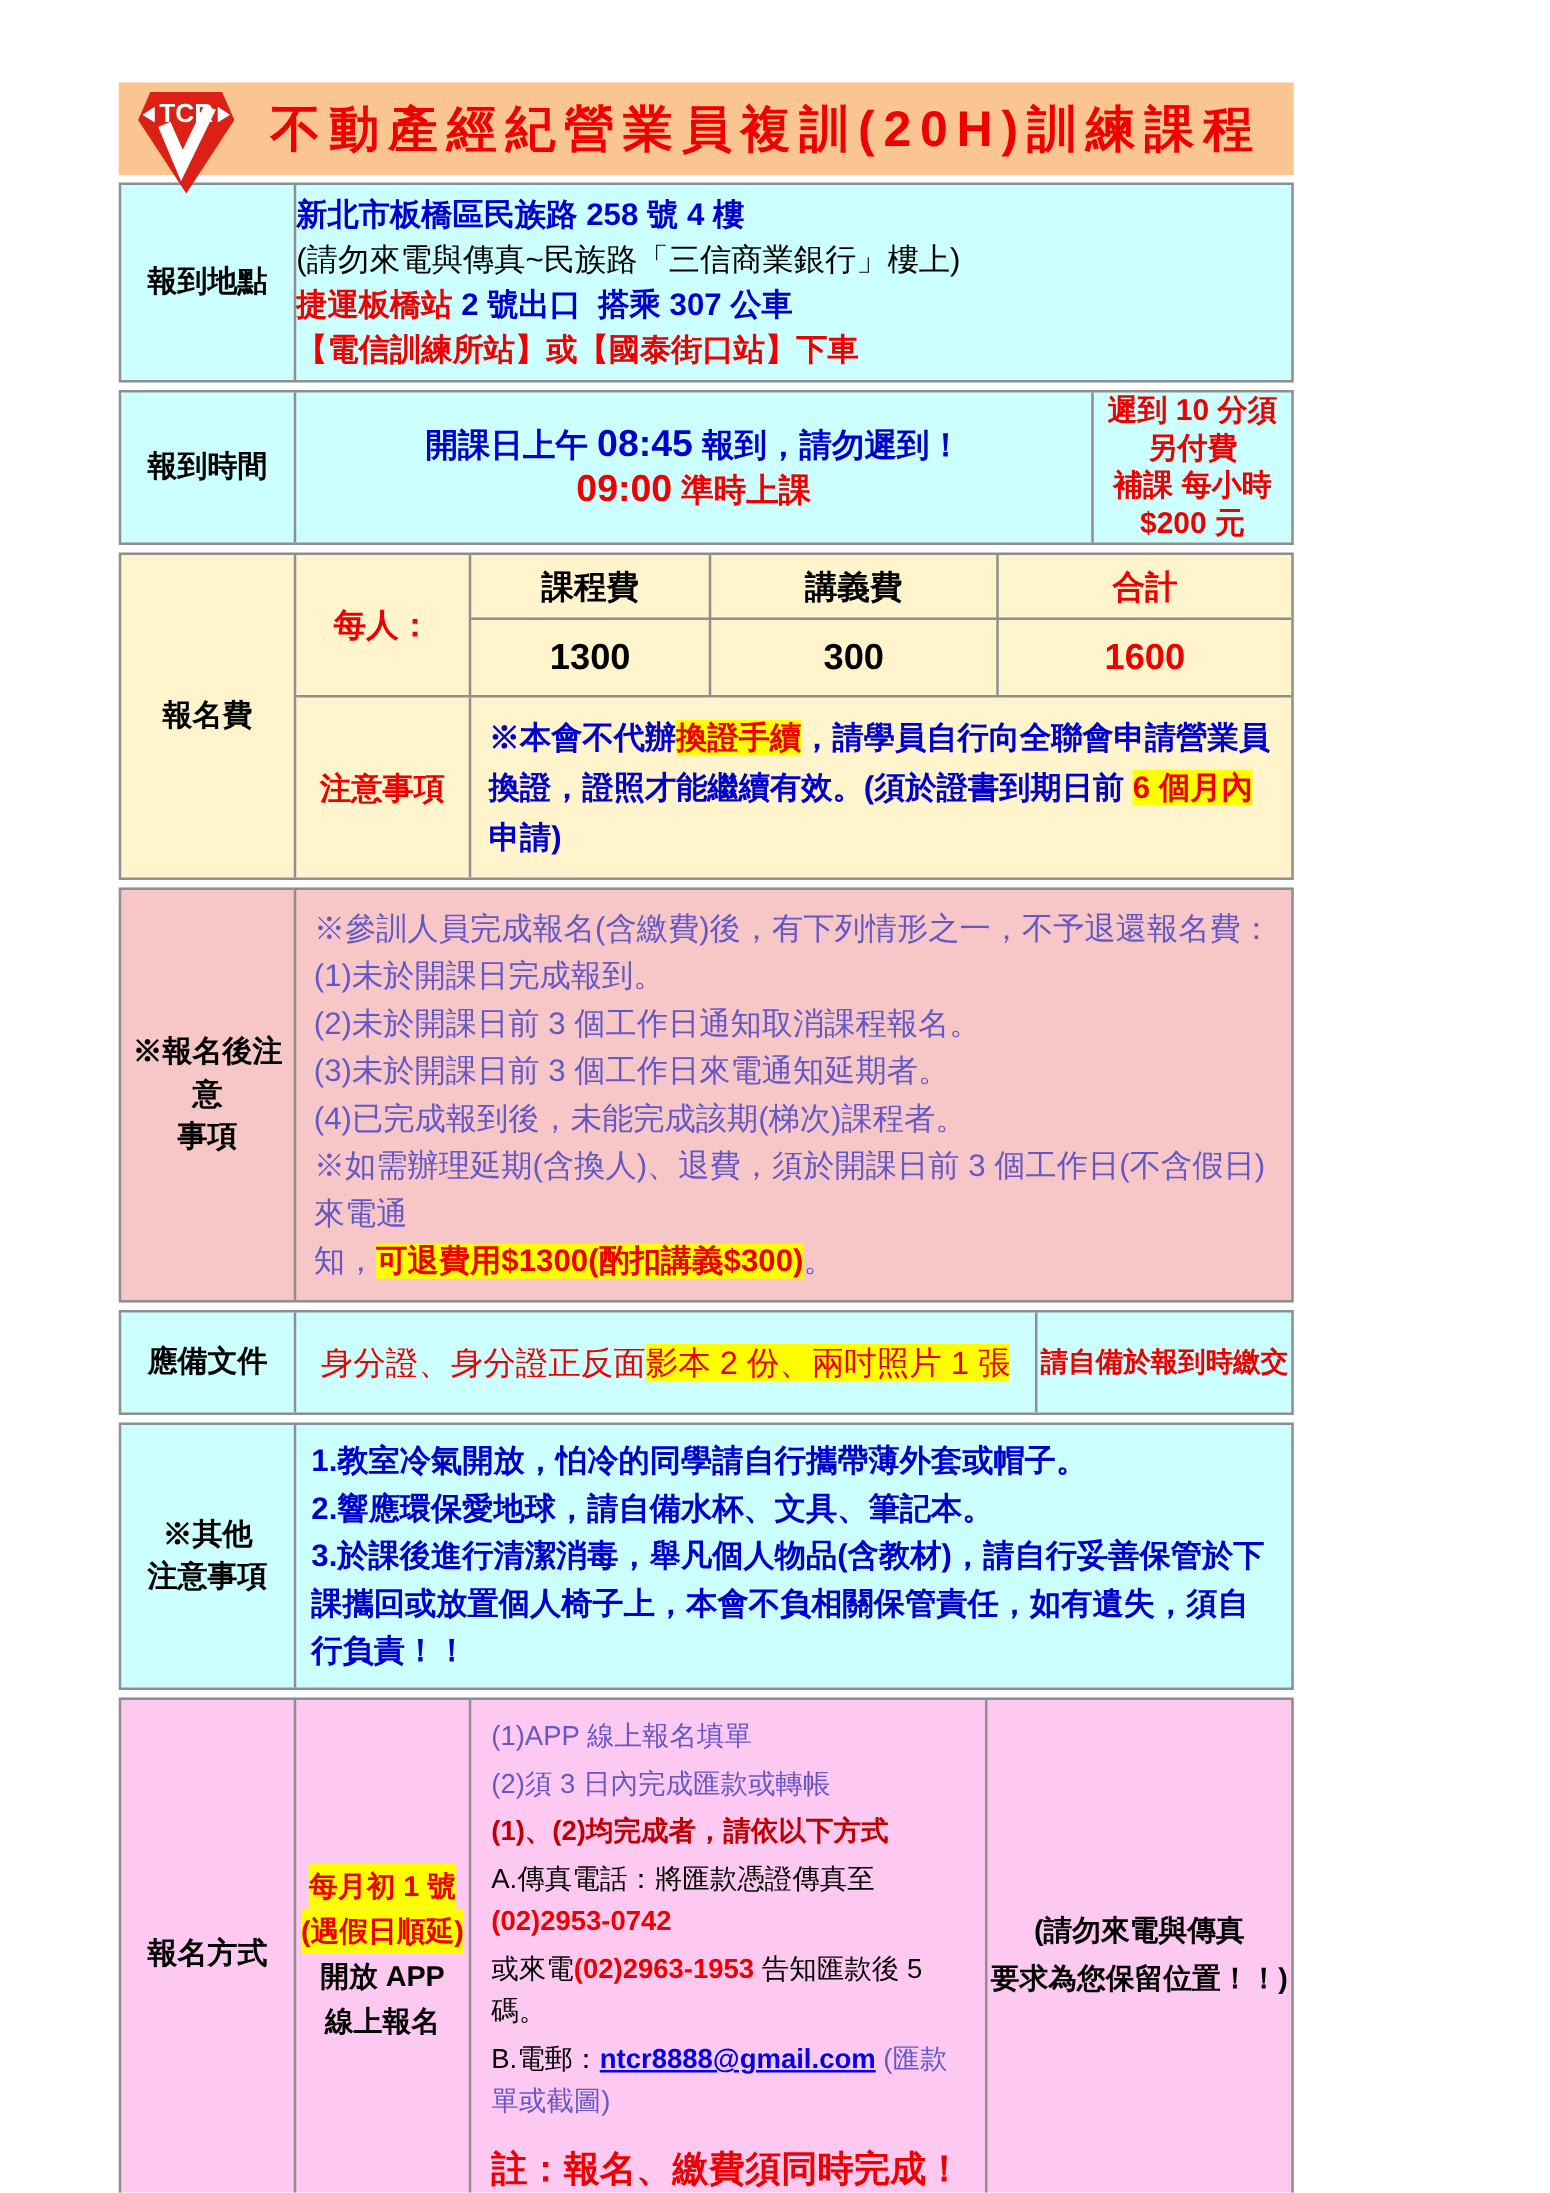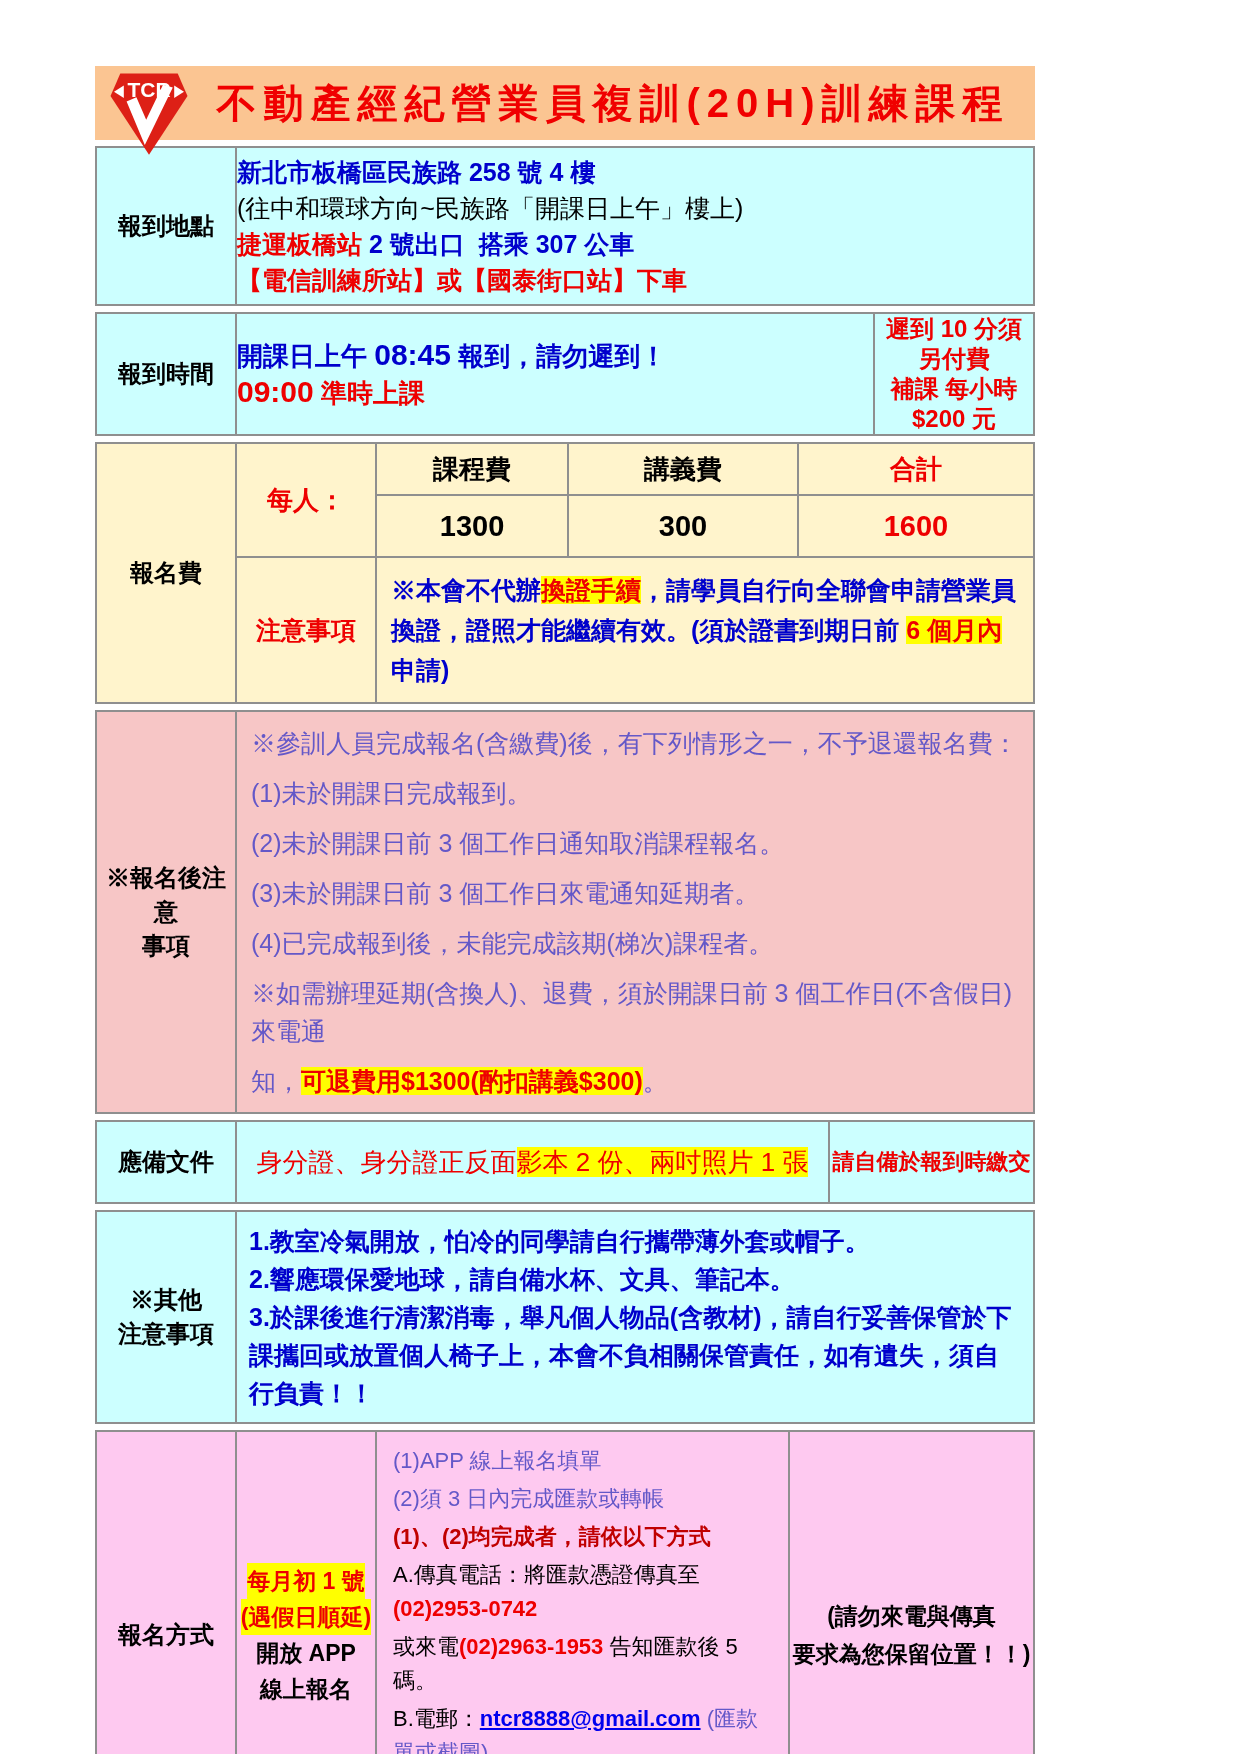--- a/index.html
+++ b/index.html
@@ -39,21 +39,21 @@
   .hl     { background:#FFFF00; }
   .b      { font-weight:bold; }
 
   
   .s1 { grid-template-columns:140px 1fr; background:#CCFFFF; min-height:150px; }
   .s1 .lines { text-align:left; padding:6px 0; }
   .s1 .ln { line-height:36px; font-size:25px; }
 
   
   .s2 { grid-template-columns:140px 1fr 160px; background:#CCFFFF; min-height:80px; }
-  .s2 .mid { }
+  .s2 .mid { text-align:center; }
   .s2 .ln { line-height:36px; font-size:26px; font-weight:bold; }
   .s2 .big { font-size:30px; }
   .late { border-left:2px solid #8f8f8f; text-align:center; }
   .late .ln { font-size:24px; line-height:30px; font-weight:bold; }
 
   
   .s3 { grid-template-columns:140px 1fr; background:#FFF4CC; }
   .s3sub1 { display:grid; grid-template-columns:140px 1fr; border-bottom:2px solid #8f8f8f; }
   .s3sub2 { display:grid; grid-template-columns:140px 1fr; }
   .perp { align-items:center; font-size:26px; font-weight:bold; border-right:2px solid #8f8f8f; }
@@ -63,21 +63,21 @@
   }
   .fth { height:50px; font-size:26px; font-weight:bold; border-bottom:2px solid #8f8f8f; }
   .ftv { height:60px; font-size:29px; font-weight:bold; }
   .fth + .fth, .ftv + .ftv { border-left:0; }
   .feetable .c2, .feetable .c3 { border-left:2px solid #8f8f8f; }
   .noticelab { align-items:center; font-size:25px; font-weight:bold; border-right:2px solid #8f8f8f; }
   .noticetxt { padding:12px 14px; font-size:25px; font-weight:bold; line-height:40px; }
 
   
   .s4 { grid-template-columns:140px 1fr; background:#F7C6C6; }
-  .s4 .txt { padding:12px 10px 12px 14px;gap:12px; }
+  .s4 .txt { padding:12px 10px 12px 14px; }
   .s4 .ln { font-size:25px; line-height:38px; color:#6458C8; }
 
   
   .s5 { grid-template-columns:140px 1fr 205px; background:#CCFFFF; min-height:80px; }
   .s5 .mid { text-align:center; font-size:26px; font-weight:normal; }
   .s5 .note { border-left:2px solid #8f8f8f; text-align:center; font-size:22px; font-weight:bold; }
 
   
   .s6 { grid-template-columns:140px 1fr; background:#CCFFFF; }
   .s6 .txt { padding:10px 12px; }
@@ -108,21 +108,21 @@
         <text x="60" y="44" fill="#ffffff" font-size="30" font-weight="bold" text-anchor="middle" font-family="Liberation Sans, sans-serif">TCR</text>
         <path d="M28,50 L54,112 L94,30 L80,26 L56,76 L42,44 Z" fill="#ffffff"></path>
       </svg>
       <div class="title">不動產經紀營業員複訓(20H)訓練課程</div>
     </div>
 
     <div class="sec s1">
       <div class="cell label-col">報到地點</div>
       <div class="cell lines">
         <div class="ln blue b">新北市板橋區民族路 258 號 4 樓</div>
-        <div class="ln black">(往中和環球方向~民族路「開課日上午」樓上)</div>
+        <div class="ln black">(請勿來電與傳真~民族路「三信商業銀行」樓上)</div>
         <div class="ln b"><span class="red pre">捷運板橋站</span><span class="blue pre"> 2 號出口  搭乘 307 公車</span></div>
         <div class="ln red b">【電信訓練所站】或【國泰街口站】下車</div>
       </div>
     </div>
 
     <div class="sec s2">
       <div class="cell label-col">報到時間</div>
       <div class="cell mid">
         <div class="ln blue"><span class="pre">開課日上午 </span><span class="big">08:45</span><span class="pre"> 報到，請勿遲到！</span></div>
         <div class="ln red"><span class="big">09:00</span><span class="pre"> 準時上課</span></div>

